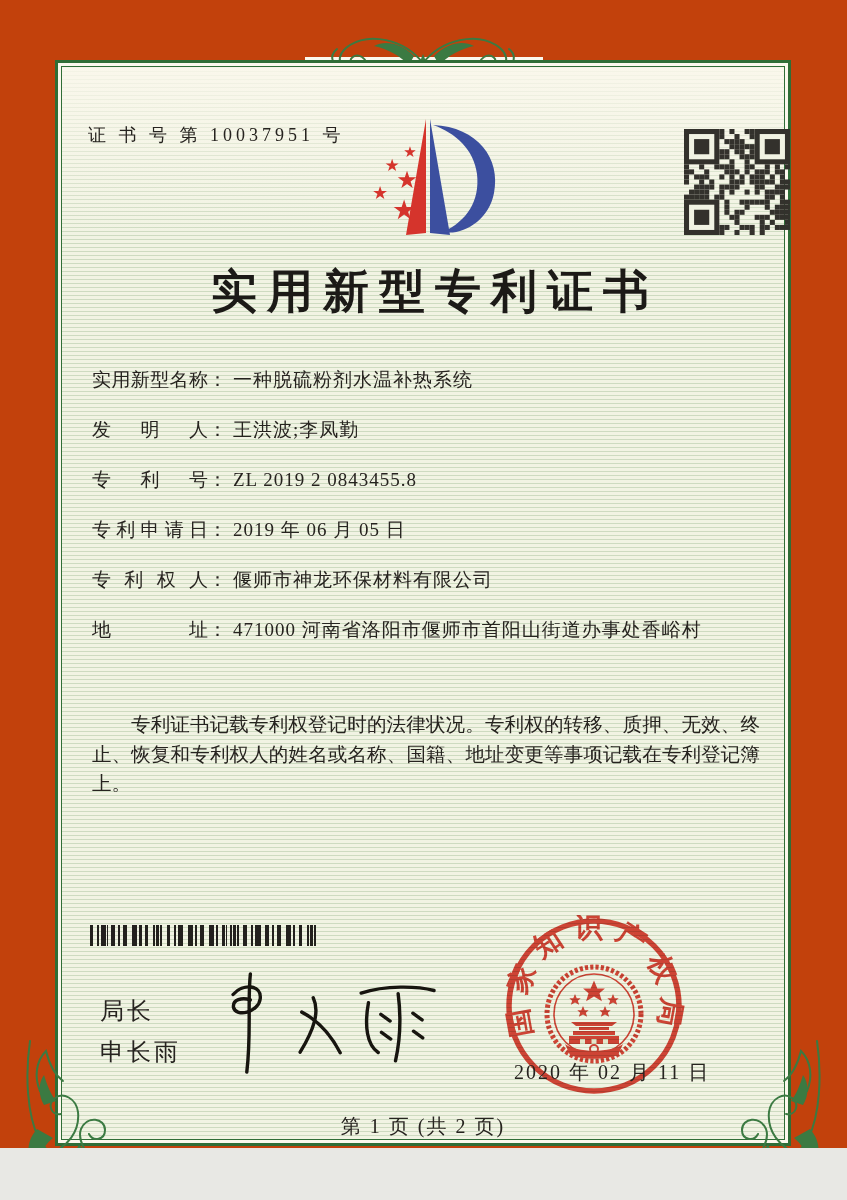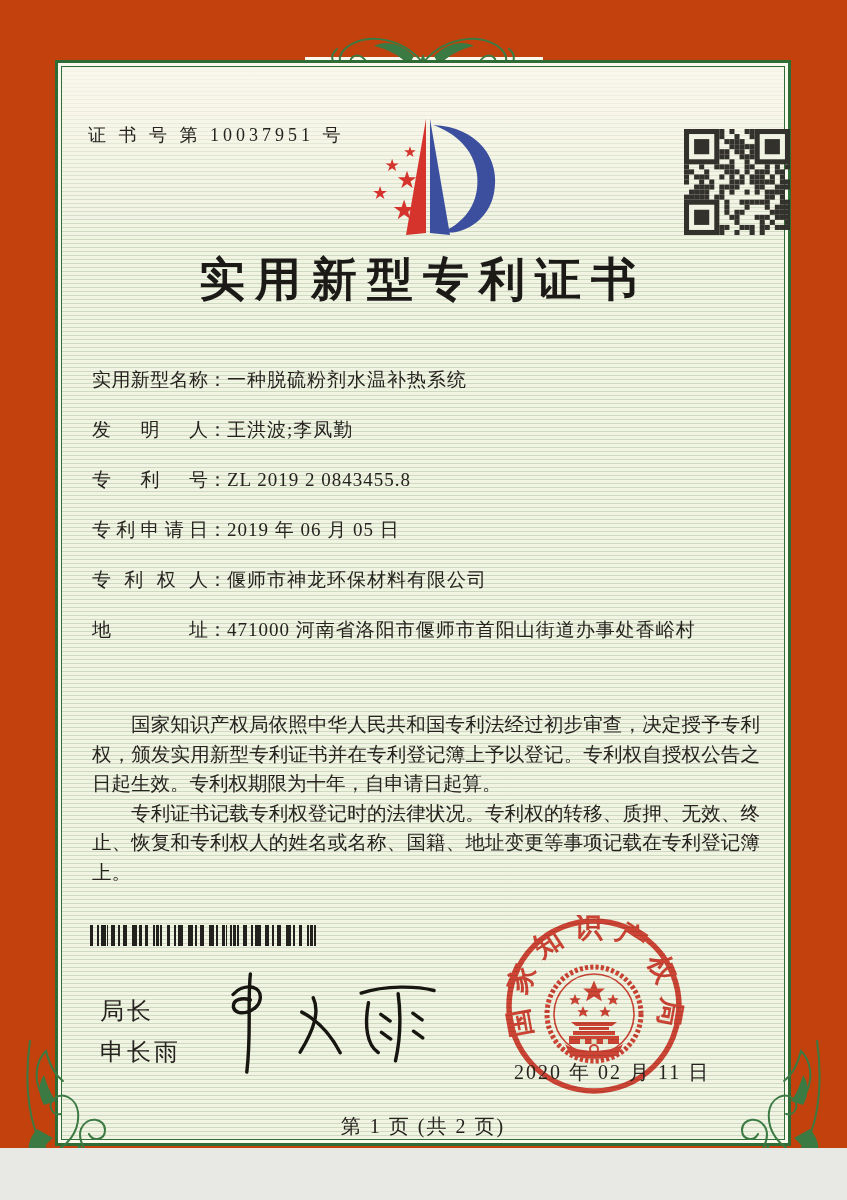--- a/index.html
+++ b/index.html
@@ -20,29 +20,29 @@
       linear-gradient(180deg, rgba(251,248,237,.85) 0%, rgba(251,248,237,0) 16%),
       repeating-linear-gradient(180deg, rgba(122,162,112,.30) 0 1px, rgba(0,0,0,0) 1px 4px),
       #f1f3e3;
   }
   .deco{position:absolute;pointer-events:none;}
   
   .cert-no{position:absolute;left:26px;top:56px;font-size:18px;letter-spacing:4px;}
   .logo{position:absolute;left:278px;top:46px;width:180px;height:130px;}
   .qr{position:absolute;left:622px;top:62px;width:106px;height:106px;}
   .title{
-    position:absolute;left:0;top:182px;width:100%;margin:0;text-align:center;
+    position:absolute;left:0;top:182px;width:100%;margin:12px;text-align:center;
     font-size:46px;font-weight:700;letter-spacing:10px;color:#1c1a17;
   }
   
   .fields{position:absolute;left:30px;top:300px;width:670px;font-size:19px;}
   .frow{position:relative;height:50px;}
   .flabel{display:inline-block;width:116px;text-align:justify;text-align-last:justify;vertical-align:top;}
   .fcolon{display:inline-block;}
-  .fvalue{display:inline-block;letter-spacing:1px;}
+  .fvalue{display:inline-block;margin-left:6px;letter-spacing:1px;}
   .frow .second{position:absolute;left:340px;top:0;white-space:nowrap;}
   .second .flabel{width:96px;}
   
   .paras{position:absolute;left:30px;top:643px;width:668px;font-size:19.5px;line-height:29.5px;text-align:justify;}
   .paras p{margin:0;text-indent:2em;}
   
   .barcode{
     position:absolute;left:28px;top:858px;width:229px;height:21px;
     background:
       repeating-linear-gradient(90deg,#23211e 0 2px,rgba(0,0,0,0) 2px 7px),
@@ -282,21 +282,20 @@
         </div>
         <div class="frow">
           <span class="flabel">专利权人</span><span class="fcolon">：</span><span class="fvalue">偃师市神龙环保材料有限公司</span>
         </div>
         <div class="frow">
           <span class="flabel">地址</span><span class="fcolon">：</span><span class="fvalue">471000 河南省洛阳市偃师市首阳山街道办事处香峪村</span>
         </div>
       </div>
 
       <div class="paras">
-        <p>国家知识产权局依照中华人民共和国专利法经过初步审查，决定授予专利权，颁发实用新型专利证书并在专利登记簿上予以登记。专利权自授权公告之日起生效。专利权期限为十年，自申请日起算。</p>
         <p>专利证书记载专利权登记时的法律状况。专利权的转移、质押、无效、终止、恢复和专利权人的姓名或名称、国籍、地址变更等事项记载在专利登记簿上。</p>
       </div>
 
       <div class="barcode"></div>
 
       <svg class="seal" viewBox="0 0 182 182">
         <circle cx="91" cy="91" r="85" fill="none" stroke="#d8392c" stroke-width="5.5"></circle>
         <defs>
             <path id="sealArc" d="M31.2,119 A67,67 0 1 1 150.8,119" fill="none"></path>
           <path id="star" d="M0,-10 L2.94,-3.09 L9.51,-3.09 L4.76,1.18 L6.88,8.09 L0,4 L-6.88,8.09 L-4.76,1.18 L-9.51,-3.09 L-2.94,-3.09 Z"></path>

